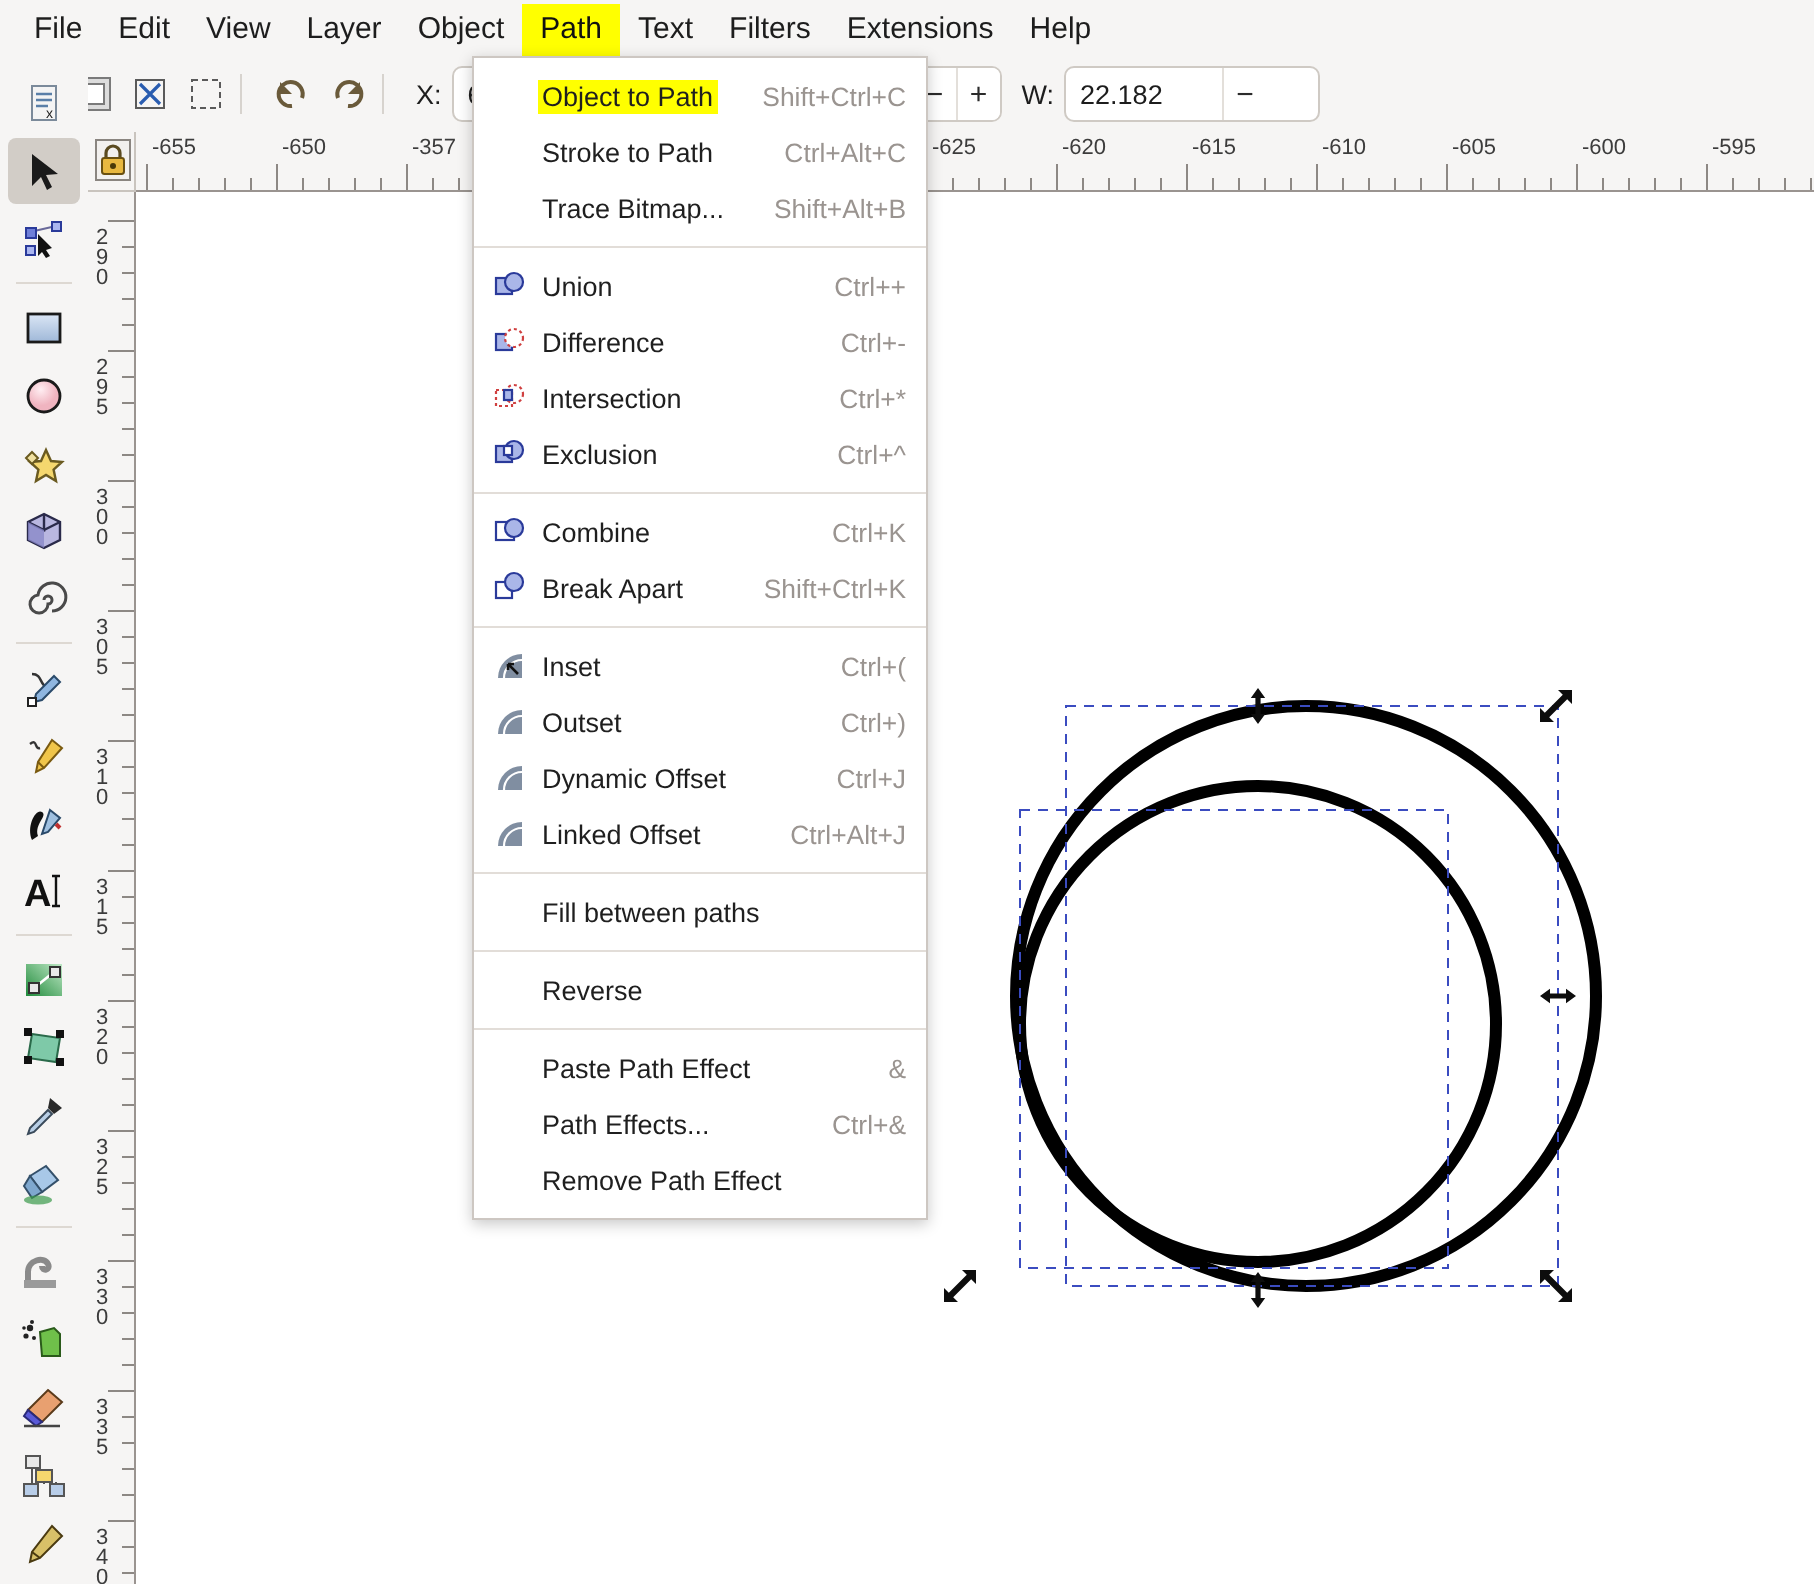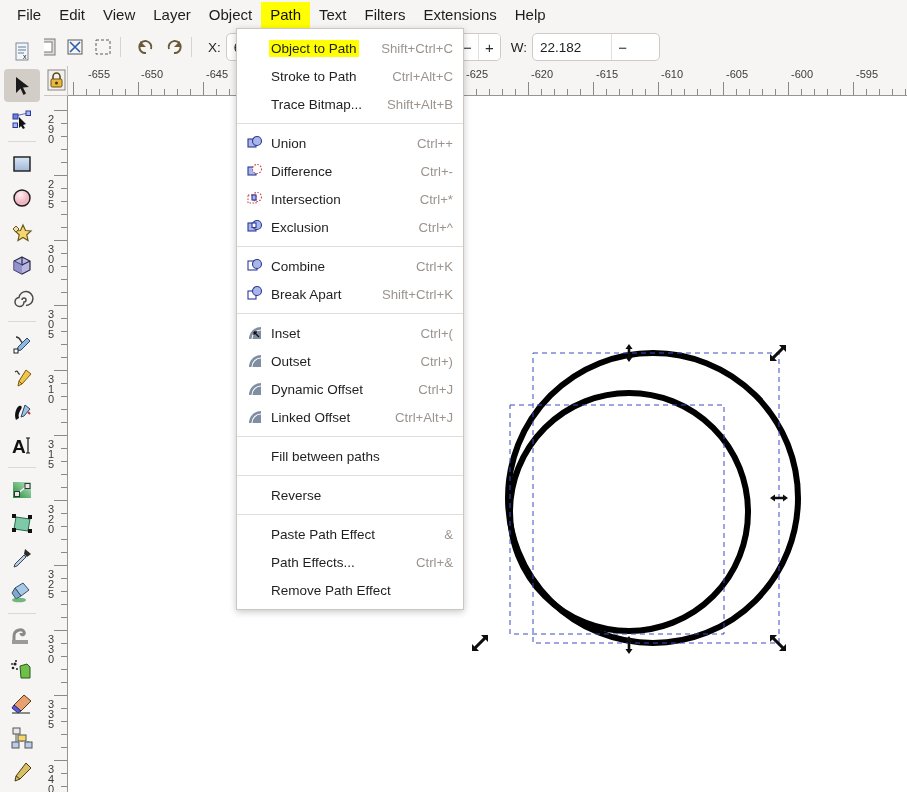--- a/index.html
+++ b/index.html
@@ -432,33 +432,33 @@
   <svg width="19" height="22" viewBox="0 0 19 22">
     <rect x="1" y="1" width="17" height="20" fill="#f2f0ee" stroke="#8a8580"></rect>
     <path d="M6 10 L6 7.5 A3.5 3.5 0 0 1 13 7.5 L13 10" fill="none" stroke="#5a4a20" stroke-width="1.6"></path>
     <rect x="4" y="10" width="11" height="8" rx="1.2" fill="#e8b840" stroke="#6a5010"></rect>
     <circle cx="9.5" cy="14" r="1.5" fill="#4a3a08"></circle>
   </svg>
 </div>
 
 <div id="hruler">
     <div class="tick major" style="left: 5px;"></div>
-    <div class="rlabel" style="left: 20px;">-655</div>
+    <div class="rlabel" style="left: 8px;">-655</div>
     <div class="tick minor" style="left: 18px;"></div>
     <div class="tick minor" style="left: 31px;"></div>
     <div class="tick minor" style="left: 44px;"></div>
     <div class="tick minor" style="left: 57px;"></div>
     <div class="tick major" style="left: 70px;"></div>
     <div class="rlabel" style="left: 73px; text-align: right;">-650</div>
     <div class="tick minor" style="left: 83px;"></div>
     <div class="tick minor" style="left: 96px;"></div>
     <div class="tick minor" style="left: 109px;"></div>
     <div class="tick minor" style="left: 122px;"></div>
     <div class="tick major" style="left: 135px;"></div>
-    <div class="rlabel" style="left: 138px;">-645</div>
+    <div class="rlabel" style="left: 138px;">-357</div>
     <div class="tick minor" style="left: 148px;"></div>
     <div class="tick minor" style="left: 161px;"></div>
     <div class="tick minor" style="left: 174px;"></div>
     <div class="tick minor" style="left: 187px;"></div>
     <div class="tick major" style="left: 200px;"></div>
     <div class="rlabel" style="left: 203px;">-640</div>
     <div class="tick minor" style="left: 213px;"></div>
     <div class="tick minor" style="left: 226px;"></div>
     <div class="tick minor" style="left: 239px;"></div>
     <div class="tick minor" style="left: 252px;"></div>

